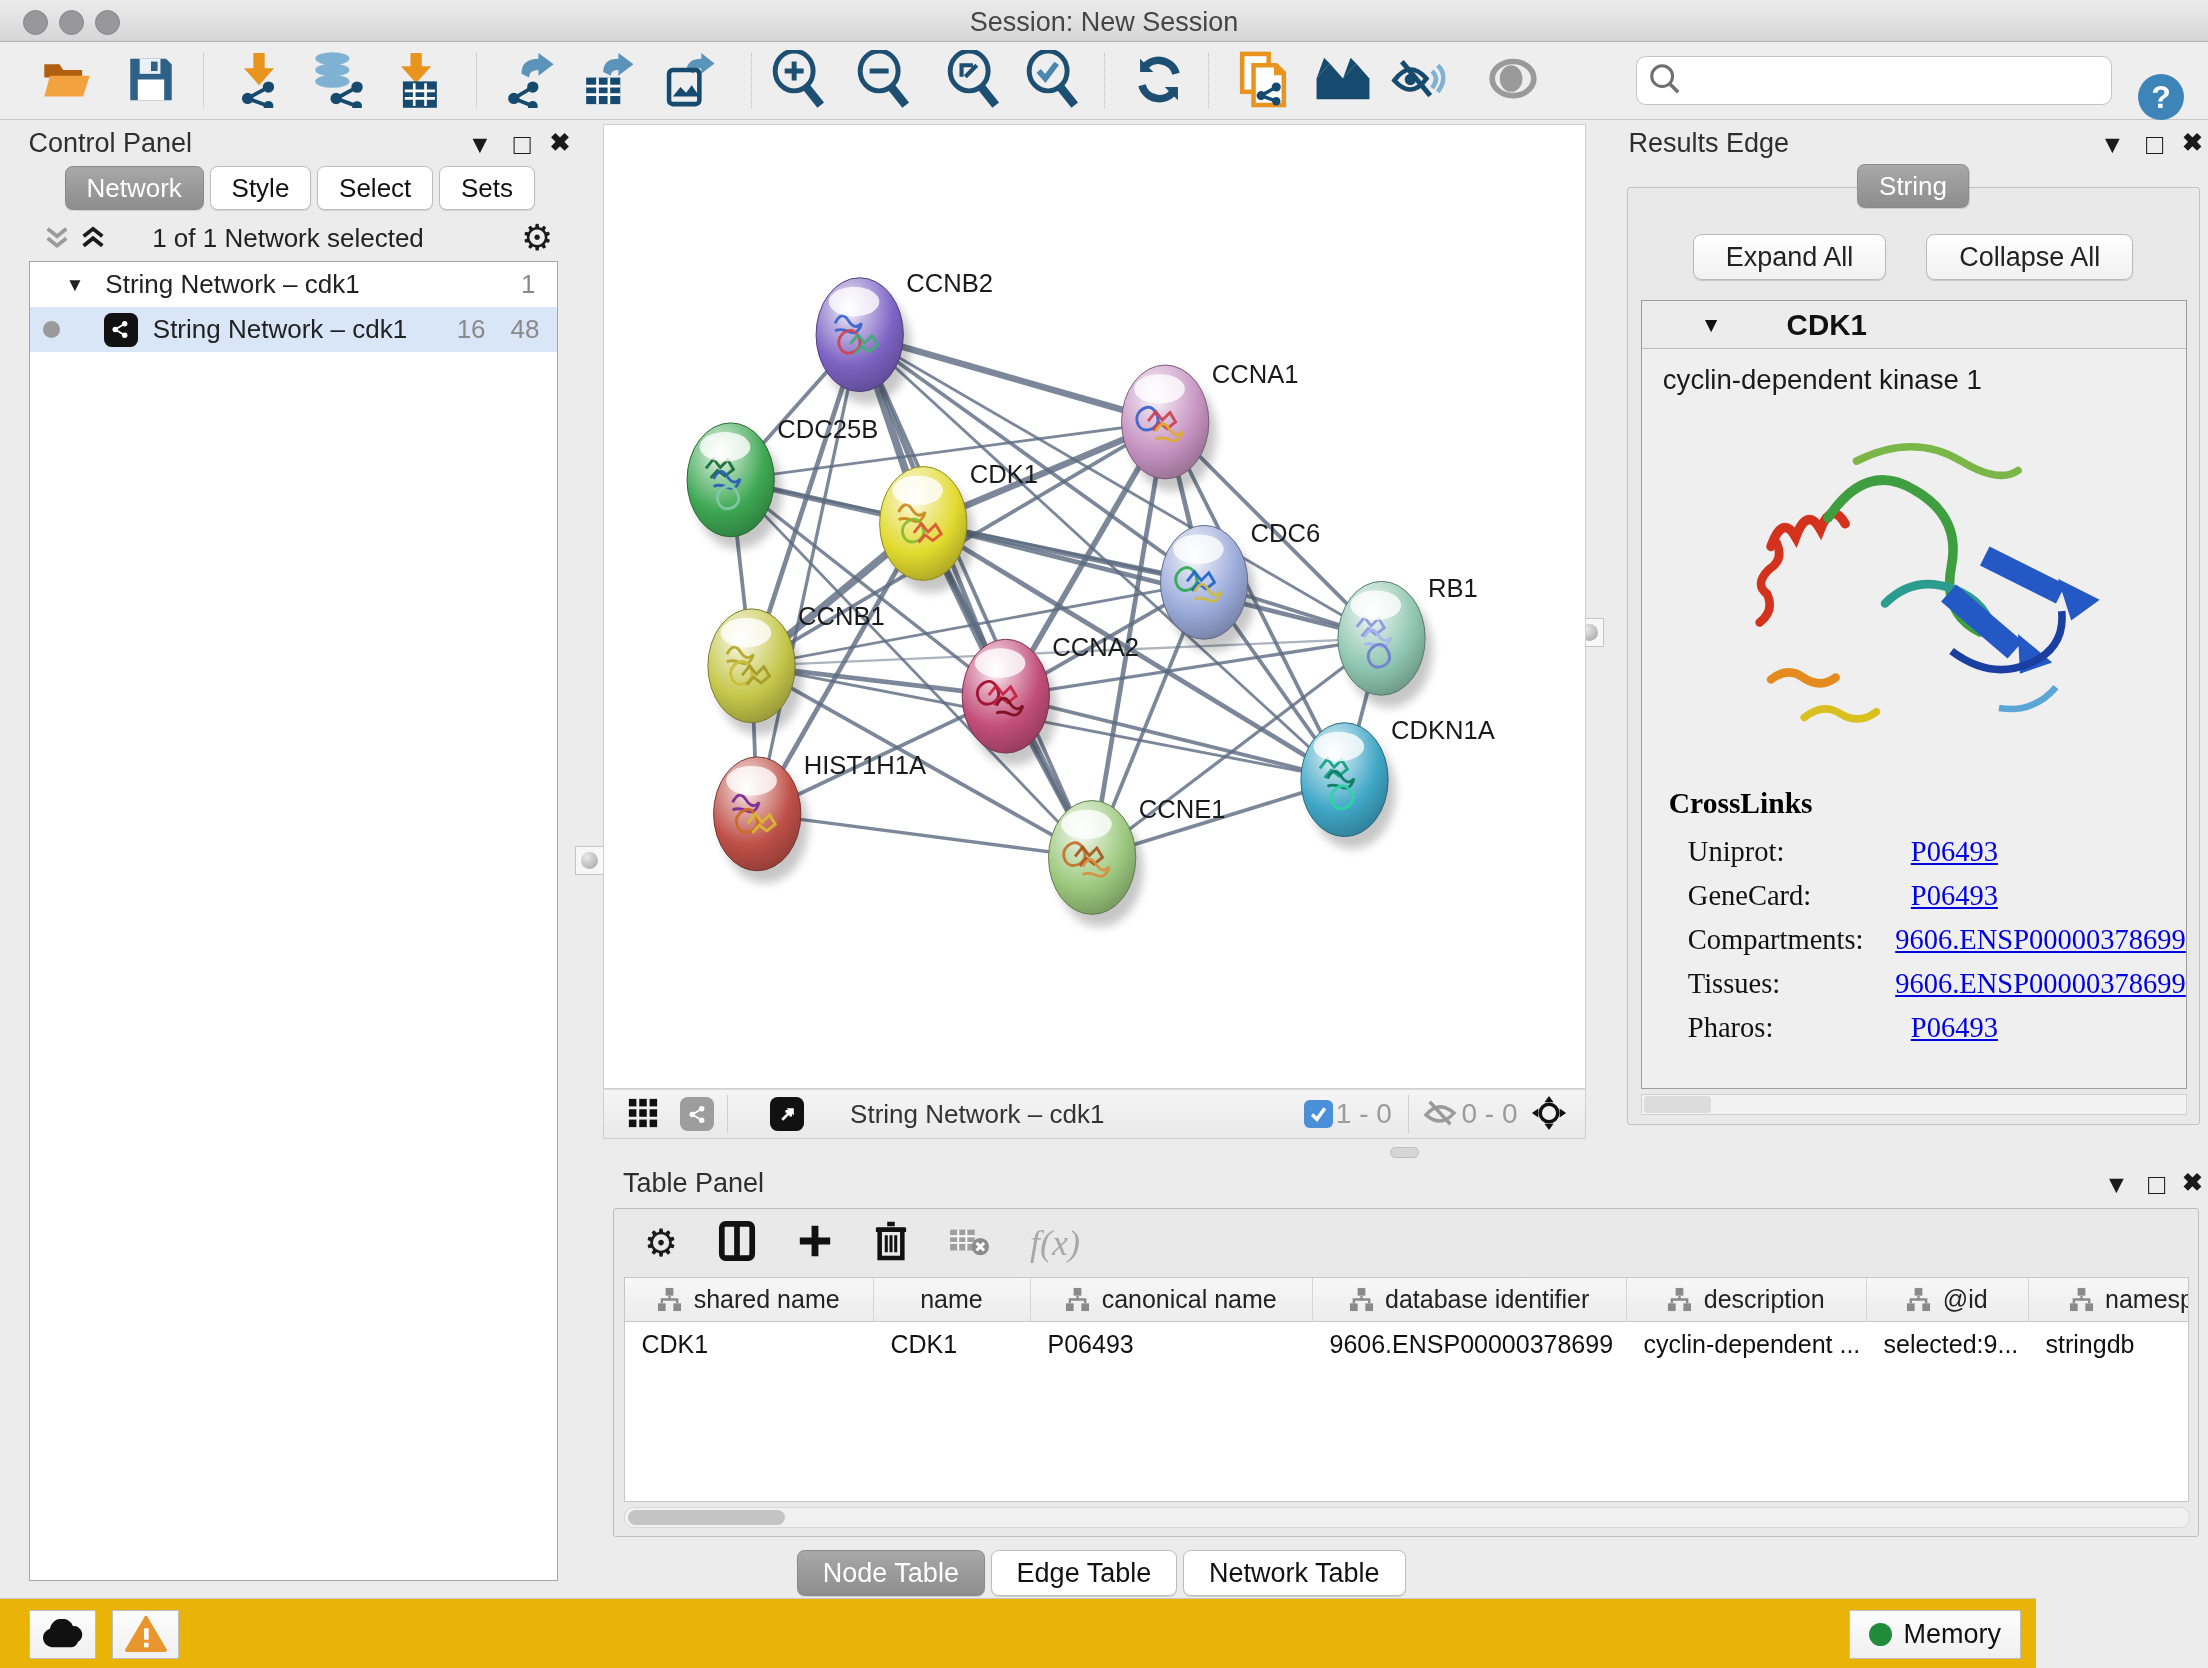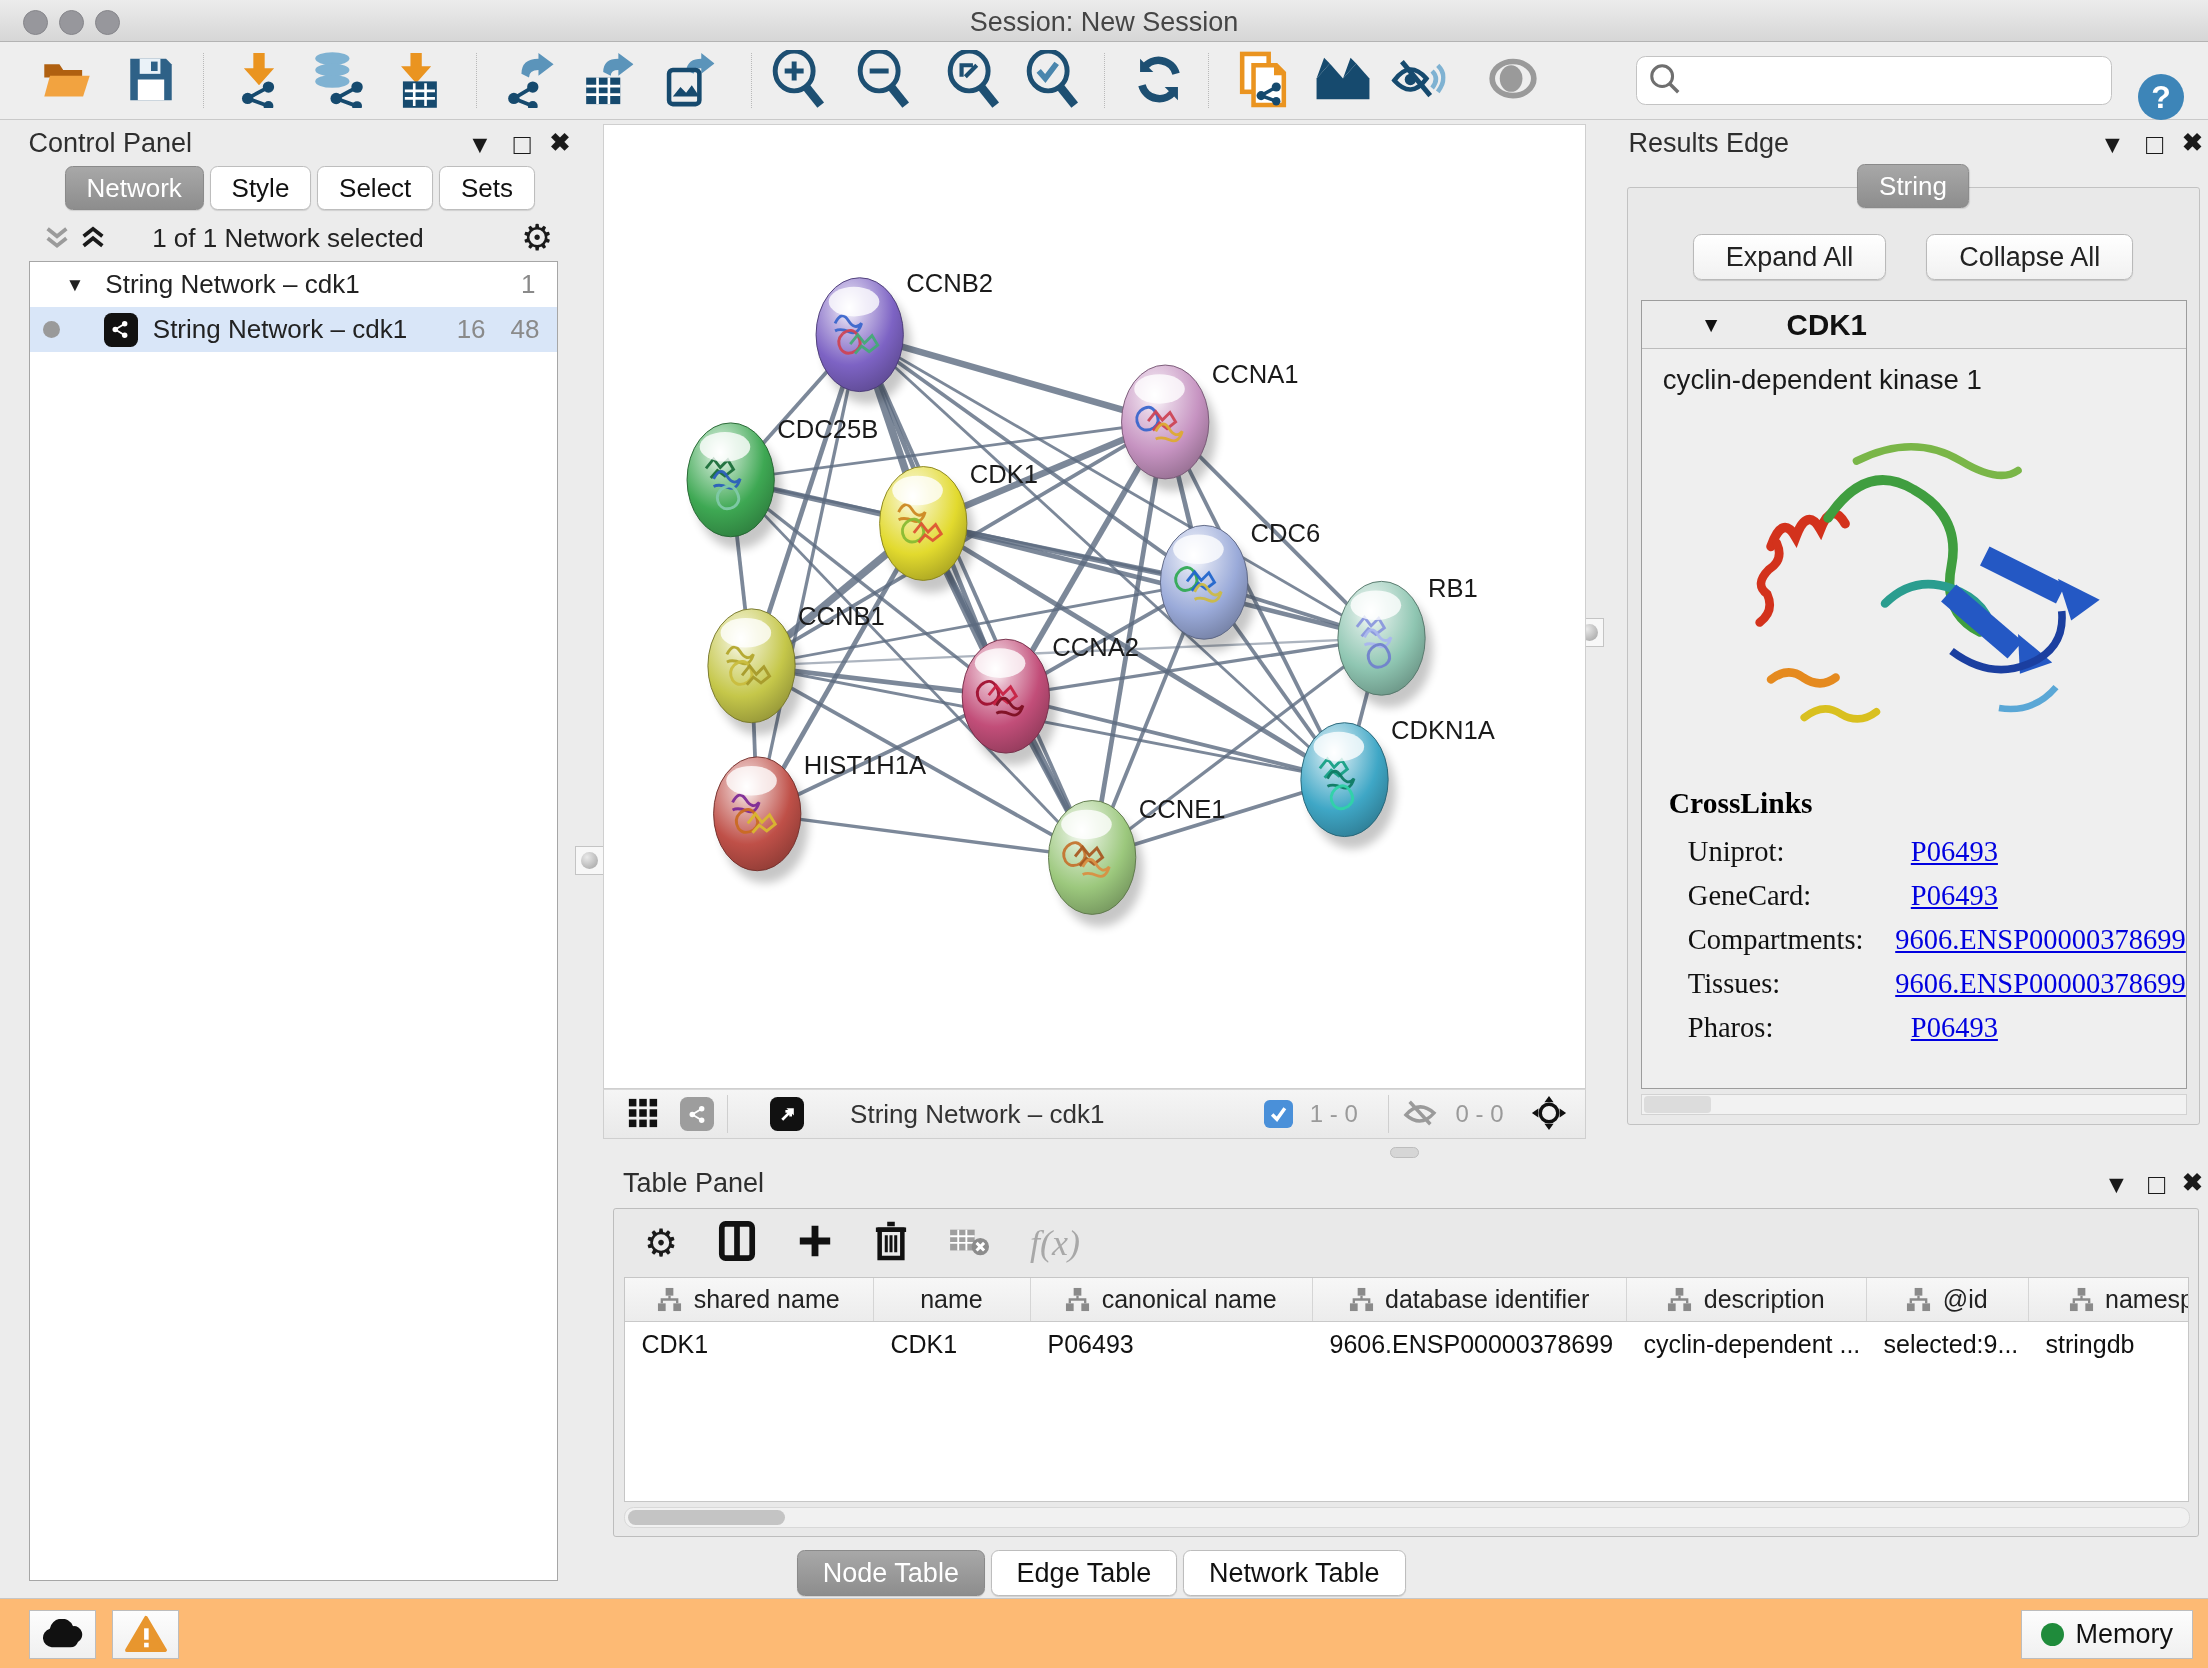--- a/index.html
+++ b/index.html
@@ -47,21 +47,21 @@
   .share-badge { width:34px; height:34px; background:#111; border-radius:7.6px; display:inline-flex; align-items:center; justify-content:center; }
 
   
   .net-canvas { position:absolute; left:603px; top:124px; width:983px; height:965px;
     background:#fff; border:1px solid #cfcfcf; }
   .net-toolbar { position:absolute; left:603px; top:1089px; width:983px; height:50px;
     background:linear-gradient(#f5f5f5,#e9e9e9); border:1px solid #cfcfcf; border-top:1px solid #d8d8d8;
     display:flex; align-items:center; }
   .nt-sep { width:0; height:38px; border-left:1px solid #cfcfcf; margin:0 13.3px; }
   .nt-label { font-size:26px; color:#333; margin-left:46px; }
-  .nt-count { font-size:24px; color:#9a9a9a; margin:0 17px; }
+  .nt-count { font-size:28px; color:#9a9a9a; margin:0 3px; }
   .grip { position:absolute; left:1390px; top:1147px; width:28.5px; height:11.4px; background:#d6d6d6;
     border:1px solid #bdbdbd; border-radius:5.7px; }
   .split-handle { position:absolute; width:28.5px; height:28.5px; background:#f7f7f7; border:1px solid #c4c4c4;
     display:flex; align-items:center; justify-content:center; }
   .split-handle i { display:block; width:17px; height:17px; border-radius:50%;
     background:radial-gradient(circle at 35% 30%, #e9e9e9, #9f9f9f); }
 
   
   .results-panel { position:absolute; left:1617px; top:126px; width:592px; height:1004px; }
   .rp-outer { position:absolute; left:9.5px; top:61px; width:573px; height:938px;
@@ -96,21 +96,21 @@
   .g-hcell { display:flex; align-items:center; justify-content:center; gap:11.4px; font-size:25px; color:#222;
     border-right:1px solid #d5d5d5; flex:none; overflow:hidden; white-space:nowrap; }
   .g-row { display:flex; height:44px; }
   .g-cell { font-size:25px; color:#111; padding-left:17px; display:flex; align-items:center; flex:none; overflow:hidden; white-space:nowrap; }
   .t-scroll { position:absolute; left:9.5px; bottom:7.6px; width:1566px; height:21px; background:#f1f1f1; border:1px solid #d8d8d8; border-radius:9.5px; }
   .t-scroll i { display:block; width:157px; height:15px; margin:1.9px 0 0 3.8px; background:#c4c4c4; border-radius:7.6px; }
   .tp-tabs { position:absolute; left:0; top:1550px; width:2208px; text-align:center; }
   .tp-tabs .tab { font-size:27px; padding:6.7px 25px; }
 
   
-  .statusbar { position:absolute; left:0; top:1598px; width:2208px; height:70px; background:#fdba74; border-top:1px solid #c6c6c6; }
+  .statusbar { position:absolute; left:0; top:1598px; width:2036px; height:70px; background:#eab308; border-top:1px solid #c6c6c6; }
   .sb-btn { position:absolute; top:10.5px; width:67px; height:49px; background:linear-gradient(#fdfdfd,#f0f0f0);
     border:1.9px solid #bdbdbd; display:flex; align-items:center; justify-content:center; }
   .memory-btn { position:absolute; right:15px; top:10.5px; height:49px; background:linear-gradient(#fdfdfd,#f0f0f0);
     border:1.9px solid #bdbdbd; display:flex; align-items:center; gap:11.4px; padding:0 19px; font-size:27px; color:#111; }
   .memory-dot { width:23px; height:23px; border-radius:50%; }
   svg text { font-family:"Liberation Sans", sans-serif; }
 </style>
 </head>
 <body>
 

